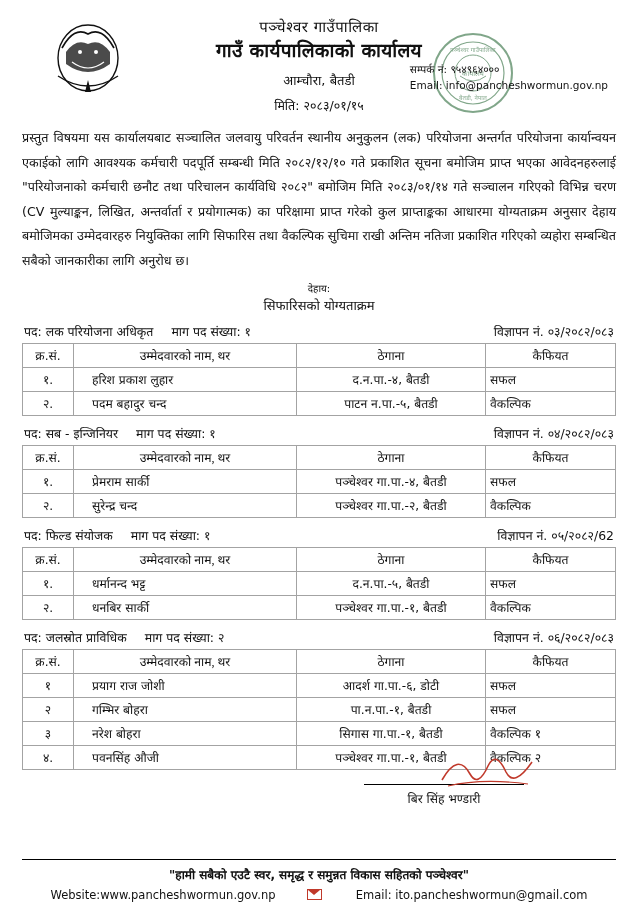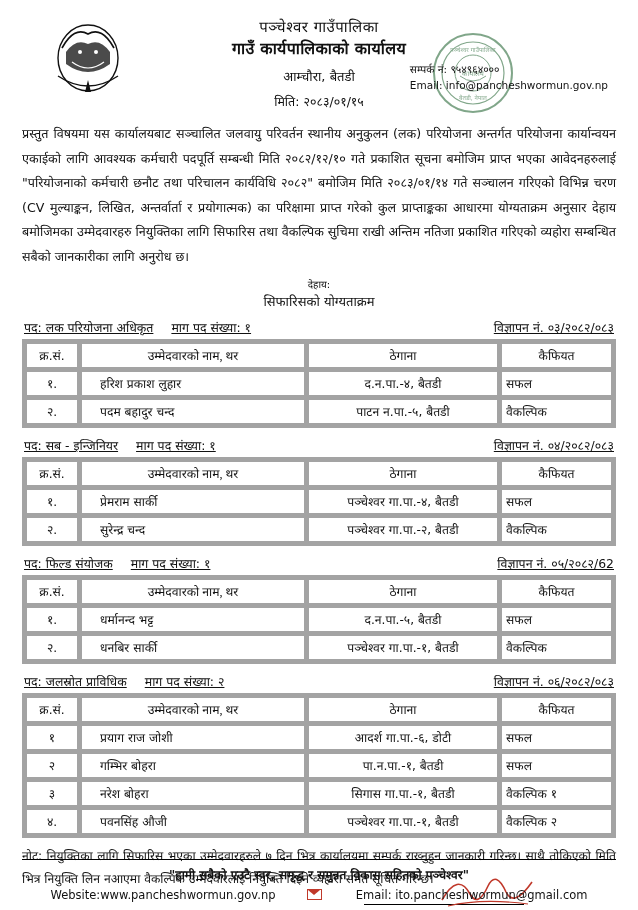--- a/index.html
+++ b/index.html
@@ -22,21 +22,21 @@
     position:relative;
     text-align:center;
     padding-top:6px;
   }
   .emblem{
     position:absolute;left:30px;top:8px;
     width:72px;height:78px;
   }
   .emblem svg{display:block;}
   .h-line1{font-size:15px;letter-spacing:.5px;}
-  .h-line2{font-size:16px;font-weight:bold;margin-top:1px;letter-spacing:.3px;}
+  .h-line2{font-size:19px;font-weight:bold;margin-top:1px;letter-spacing:.3px;}
   .h-line3{font-size:13px;margin-top:8px;}
   .h-line4{font-size:13px;margin-top:1px;}
   .seal{
     position:absolute;right:102px;top:22px;
     width:82px;height:82px;opacity:.55;
   }
   .contact{
     position:absolute;right:8px;top:52px;
     font-size:10.5px;text-align:left;line-height:1.5;
   }
@@ -73,33 +73,32 @@
     margin-top:1px;
   }
   
   .postline{
     display:flex;
     justify-content:space-between;
     font-size:12.4px;
     margin-top:9px;
     margin-bottom:3px;
     padding:0 2px;
-    text-decoration:underline;
   }
   .postline .c1{flex:0 0 auto;}
   .postline .c2{flex:0 0 auto;margin-left:18px;}
   .postline .c3{flex:0 0 auto;margin-left:auto;}
   
   table.tbl{
     width:100%;
     border-collapse:collapse;
     font-size:12.2px;
   }
   table.tbl th,table.tbl td{
-    border:5px solid #a3a3a3;
+    border:1px solid #a3a3a3;
     padding:2px 4px;
     height:19px;
   }
   table.tbl th{font-weight:normal;text-align:center;}
   .col-sn{width:42px;text-align:center;}
   .col-name{width:200px;padding-left:18px !important;}
   .col-addr{width:180px;text-align:center;}
   .col-rem{padding-left:6px;}
   th.col-name{text-align:center;padding-left:4px !important;font-family:Liberation Serif, serif;}
   
@@ -330,21 +329,20 @@
     </tr>
     <tr>
       <td class="col-sn">४.</td>
       <td class="col-name">पवनसिंह औजी</td>
       <td class="col-addr">पञ्चेश्वर गा.पा.-१, बैतडी</td>
       <td class="col-rem">वैकल्पिक २</td>
     </tr>
   </tbody>
     </table>
 
-  <div class="note">नोट: नियुक्तिका लागि सिफारिस भएका उम्मेदवारहरुले ७ दिन भित्र कार्यालयमा सम्पर्क राख्नुहुन जानकारी गरिन्छ। साथै तोकिएको मिति भित्र नियुक्ति लिन नआएमा वैकल्पिक उम्मेदवारलाई नियुक्ति दिइने व्यहोरा समेत सूचित गरिन्छ।</div>
 
   <div class="sig">
     <div class="sigscribble">
       <svg viewBox="0 0 110 44" width="110" height="44">
         <path d="M6 32 Q22 4 34 26 Q42 40 52 18 Q60 2 70 24 Q78 40 96 14" fill="none" stroke="#c0392b" stroke-width="1.6"></path>
         <path d="M12 38 Q46 30 92 36" fill="none" stroke="#c0392b" stroke-width="1.2"></path>
       </svg>
     </div>
     <div class="line"></div>
     <div class="nm">बिर सिंह भण्डारी</div>

